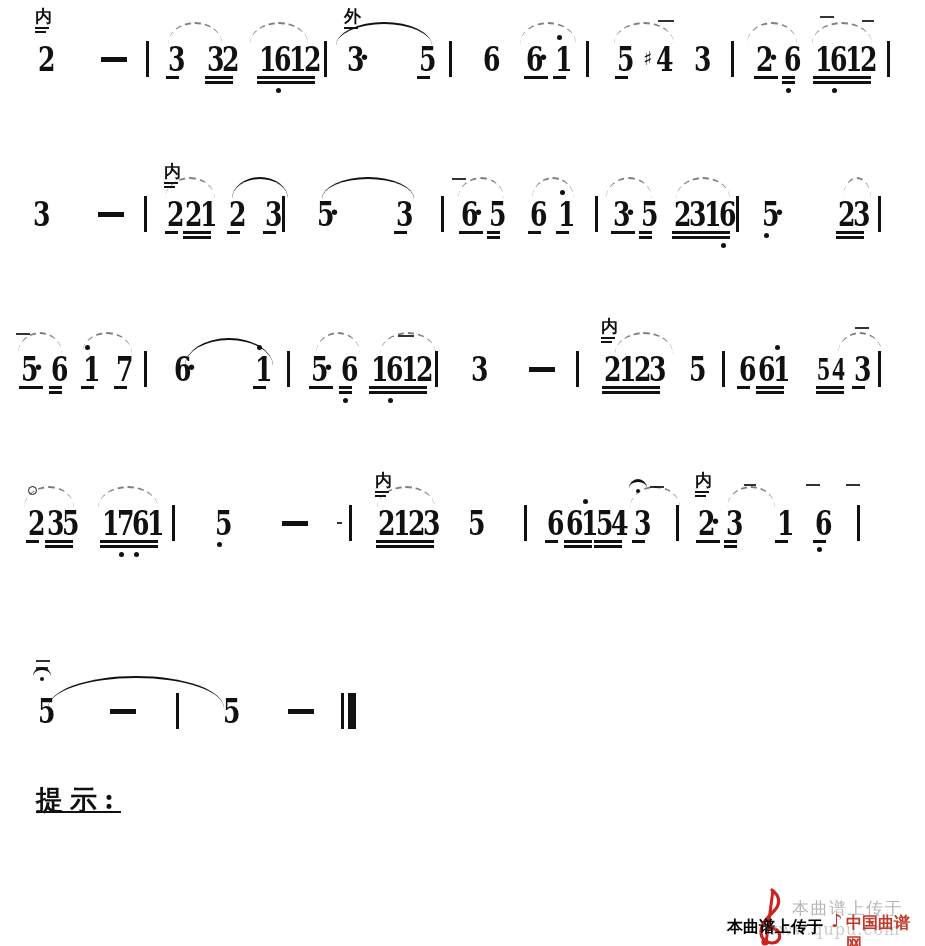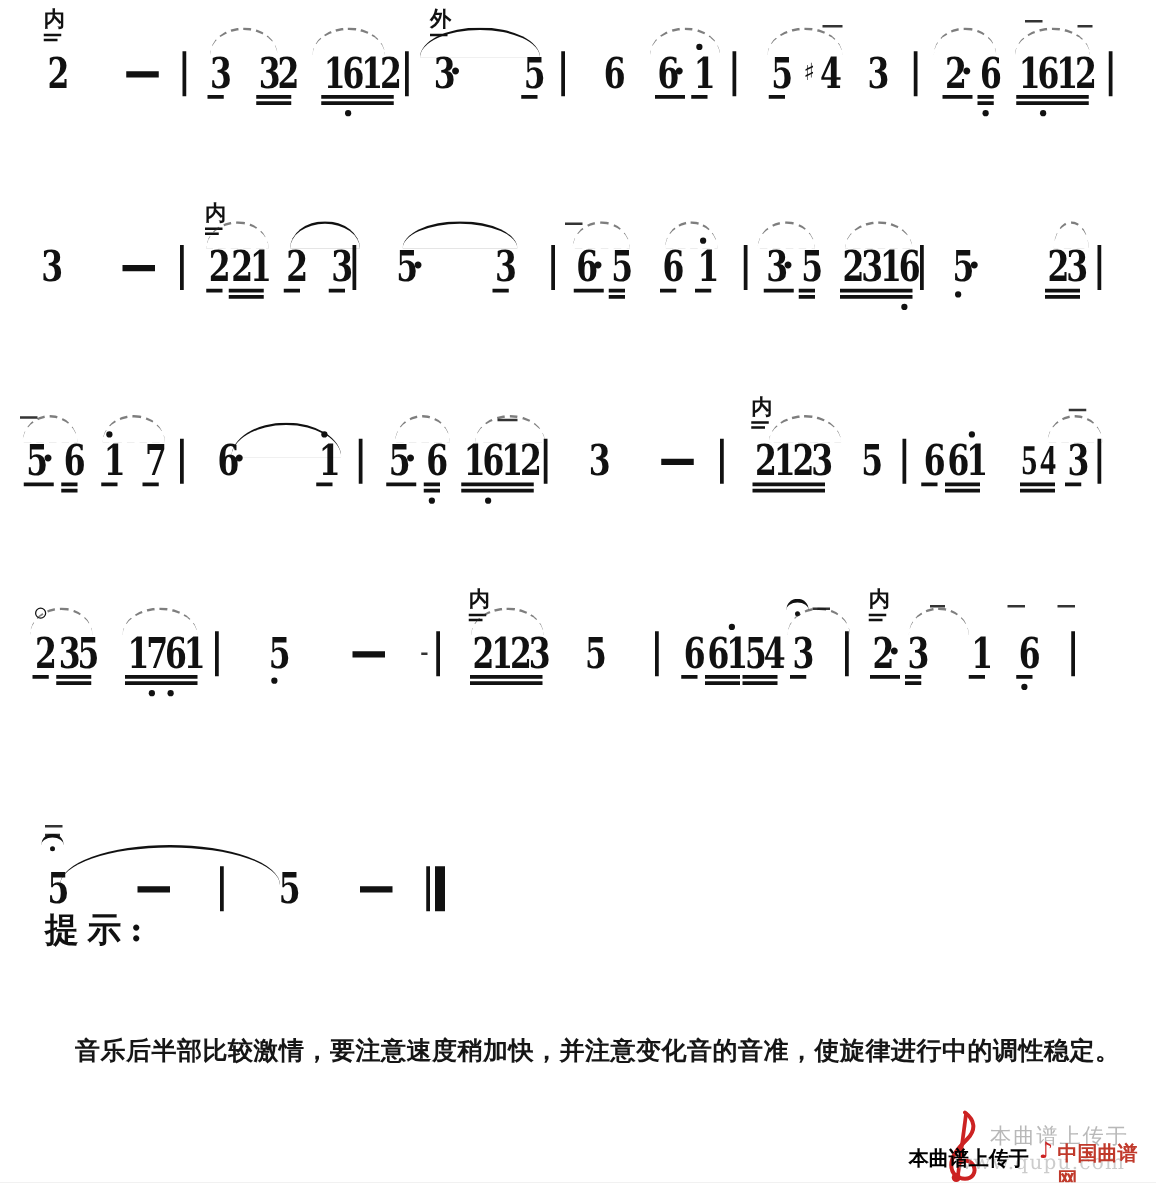--- a/index.html
+++ b/index.html
@@ -31,21 +31,21 @@
   .mkt{font-size:17px;font-weight:bold;color:#111;display:block;font-family:"DejaVu Sans","Liberation Sans",sans-serif;}
   .mkbar{display:block;height:2px;background:#111;margin-top:2px;}
   .circ{position:absolute;top:-22px;left:3px;width:7px;height:7px;border:1.6px solid #111;border-radius:50%;display:block;font-style:normal;}
   .ferm{position:absolute;top:-29px;left:-2px;width:18px;display:block;font-style:normal;}
   .farc{display:block;width:18px;height:9px;border-top:3px solid #111;border-radius:9px 9px 0 0;box-sizing:border-box;}
   .fdot{display:block;width:4px;height:4px;background:#111;border-radius:50%;margin:1px auto 0;}
   .arc{position:absolute;border-top:2.2px solid #111;border-radius:50% 50% 0 0/100% 100% 0 0;display:block;font-style:normal;}
   .arc.dashed{border-top:2px dashed #2a2a2a;opacity:.6;}
   .tick{position:absolute;height:2.4px;background:#111;opacity:.85;display:block;font-style:normal;}
   
-  .tip-heading{position:absolute;left:36px;top:726px;font-size:27px;font-weight:bold;letter-spacing:7px;color:#111;}
+  .tip-heading{position:absolute;left:36px;top:782px;font-size:27px;font-weight:bold;letter-spacing:7px;color:#111;text-decoration:underline;}
   .tip-body{position:absolute;left:60px;top:827px;width:860px;font-size:20px;font-weight:bold;letter-spacing:.4px;color:#161616;}
   
   .wm-source{position:absolute;left:792px;top:897px;font-size:17px;color:#b8b8b8;letter-spacing:1.5px;}
   .wm-upload{position:absolute;left:727px;top:917px;font-size:16px;font-weight:bold;color:#000000;}
   .wm-url{position:absolute;left:764px;top:920px;font-size:16px;color:#9a9a9a;opacity:.5;filter:blur(.4px);letter-spacing:1px;}
   .wm-note{position:absolute;left:831px;top:910px;font-size:18px;color:#cc2222;font-weight:bold;}
   .wm-site{position:absolute;left:846px;top:913px;font-size:16px;font-weight:bold;color:#c0392b;filter:blur(.5px);}
   .clef{position:absolute;left:748px;top:888px;}
 </style>
 </head>
@@ -201,21 +201,20 @@
           </i></span><span class="tok" style="margin-left: 23px;"><span class="ch"><span class="g">6</span><i class="db" style="top: 39px;"></i></span><i class="uls">
             <i class="ul"></i>
           </i></span><span class="bar" style="margin-left: 30px;"></span><i class="arc dashed" style="left: 24px; width: 50px; top: 14px; height: 20px;"></i><i class="arc dashed" style="left: 98px; width: 60px; top: 14px; height: 20px;"></i><i class="arc dashed" style="left: 377px; width: 58px; top: 14px; height: 20px;"></i><i class="arc dashed" style="left: 630px; width: 50px; top: 14px; height: 20px;"></i><i class="arc dashed" style="left: 727px; width: 48px; top: 14px; height: 20px;"></i><i class="tick" style="left: 650px; top: 14px; width: 14px;"></i><i class="tick" style="left: 744px; top: 12px; width: 12px;"></i><i class="tick" style="left: 806px; top: 12px; width: 14px;"></i><i class="tick" style="left: 846px; top: 12px; width: 14px;"></i><i class="tick" style="left: 337px; top: 50px; width: 5px;"></i></div>
       <div class="sline" style="top: 660px;"><span class="tok" style="margin-left: 35px;"><i class="ferm">
             <i class="farc"></i>
             <i class="fdot"></i>
           </i><span class="ch"><span class="g">5</span></span></span><span class="dash" style="margin-left: 60px;"></span><span class="bar" style="margin-left: 40px;"></span><span class="tok" style="margin-left: 41px;"><span class="ch"><span class="g">5</span></span></span><span class="dash" style="margin-left: 53px;"></span><span class="endbar" style="margin-left: 27px;"><i class="eb1"></i><i class="eb2"></i></span><i class="arc" style="left: 48px; width: 176px; top: 16px; height: 30px;"></i><i class="tick" style="left: 36px; top: 0px; width: 14px;"></i><i class="tick" style="left: 36px; top: 7px; width: 12px;"></i></div>
     </div>
 
   <div class="tip-heading">提示:</div>
-  <div class="tip-body">音乐后半部比较激情，要注意速度稍加快，并注意变化音的音准，使旋律进行中的调性稳定。</div>
 
   <span class="clef">
     <svg width="42" height="58" viewBox="0 0 42 58">
       <path d="M24 2 C32 8 33 16 26 23 C18 31 13 37 13 44 C13 51 18 55 24 55 C30 55 33 50 31 45 C29 40 22 39 19 43" stroke="#cc2222" stroke-width="3.2" fill="none" stroke-linecap="round"></path>
       <line x1="25" y1="2" x2="18" y2="55" stroke="#cc2222" stroke-width="3"></line>
       <circle cx="17" cy="54" r="3.6" fill="#cc2222"></circle>
     </svg>
   </span>
   <div class="wm-source">本曲谱上传于</div>
   <div class="wm-url">www.qupu.com</div>

